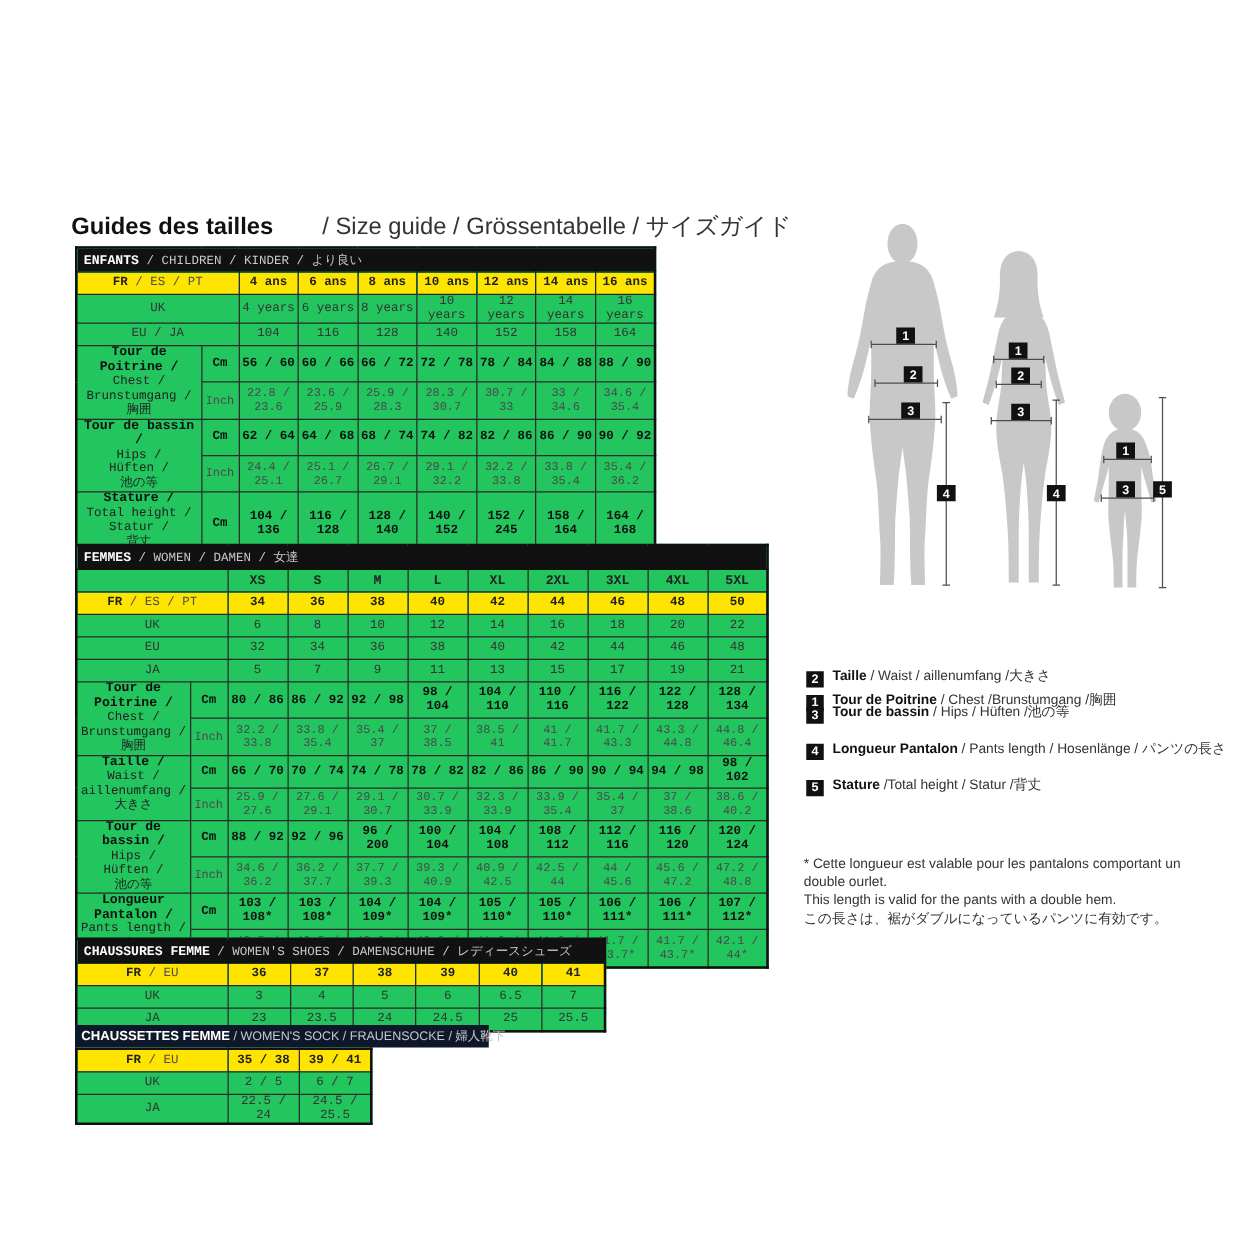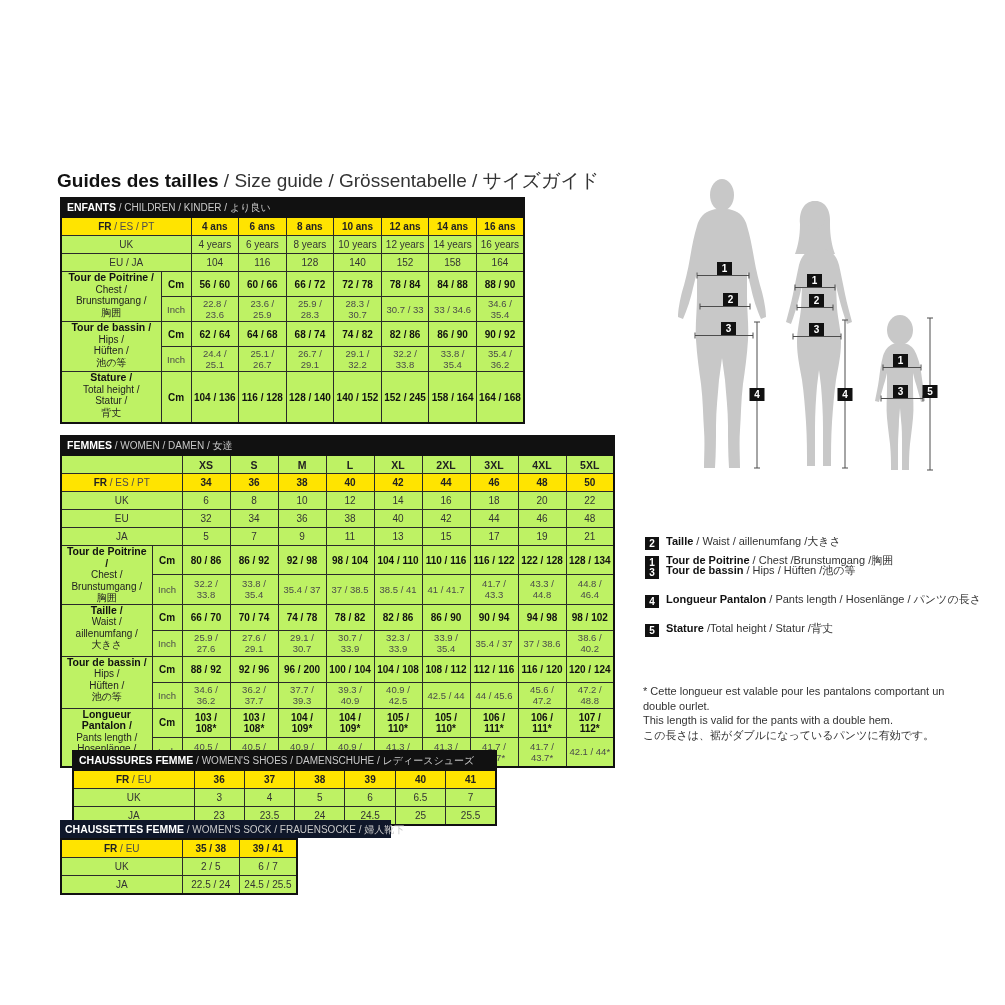--- a/index.html
+++ b/index.html
@@ -5,24 +5,24 @@
   html,body{margin:0;padding:0;}
   body{
     position:relative;width:1005px;height:1005px;background:#ffffff;
     font-family:"Liberation Sans","DejaVu Sans",sans-serif;color:#1a1a1a;
     overflow:hidden;
   }
   .abs{position:absolute;}
   
   .title{left:57px;top:168px;font-size:19px;white-space:nowrap;}
   .title b{font-weight:bold;color:#111;}
-  .title span{font-weight:normal;color:#333;}
+  .title span{font-weight:normal;color:#333;margin-left:34px;}
   
   table.tbl{position:absolute;border-collapse:collapse;table-layout:fixed;
-    border:2px solid #111;font-size:10px;color:#222;background:#bef264;}
+    border:2px solid #111;font-size:10px;color:#222;background:#22c55e;font-family:Liberation Mono, monospace;}
   table.tbl td{border:1px solid #2a2a2a;text-align:center;padding:0 2px;overflow:hidden;}
   tr.bar td{background:#111;color:#fff;text-align:left;height:18px;
     font-size:10.5px;font-weight:bold;padding-left:5px;border-color:#111;white-space:nowrap;}
   tr.bar span{color:#c9c9c9;font-weight:normal;font-size:10px;}
   td.lbl{text-align:left;padding-left:5px;}
   tr.yrow td{background:#ffe400;font-weight:bold;height:17px;}
   tr.yrow span{font-weight:normal;color:#4d4d4d;}
   tr.srow td{font-weight:bold;height:17px;font-size:10.5px;}
   tr.prow td{height:17px;color:#333;}
   tr.mrow td{height:24px;}
@@ -340,21 +340,21 @@
         <td>40.9 / 42.9*</td>
         <td>41.3 / 43.1*</td>
         <td>41.3 / 43.1*</td>
         <td>41.7 / 43.7*</td>
         <td>41.7 / 43.7*</td>
         <td>42.1 / 44*</td>
       </tr>
 </tbody>
   </table>
 
-<table class="tbl t-shoes" style="left:72px;top:750px;width:425px;padding-left:20px;">
+<table class="tbl t-shoes" style="left:60px;top:750px;width:425px;padding-left:20px;">
   <colgroup>
       <col style="width:91px">
       <col style="width:30px">
       <col span="6">
     </colgroup>
   <tbody>
       <tr class="bar" style="height:17px;">
     <td colspan="8"><b>CHAUSSURES FEMME</b><span> / WOMEN'S SHOES / DAMENSCHUHE / レディースシューズ</span></td>
   </tr>
   <tr class="yrow" style="height:15px;">

